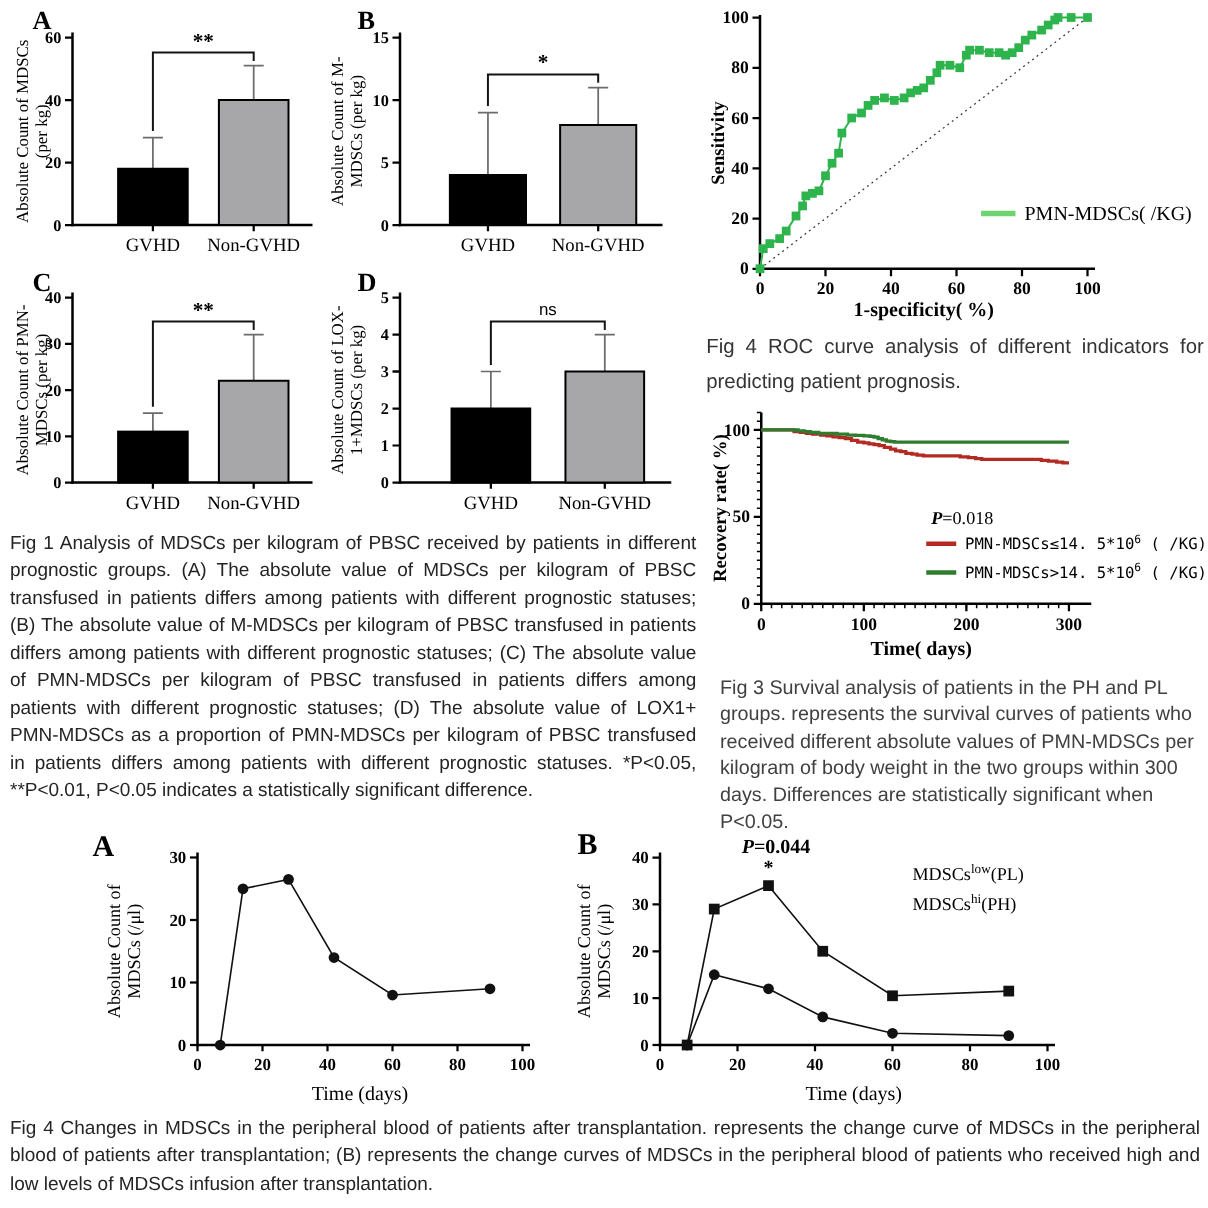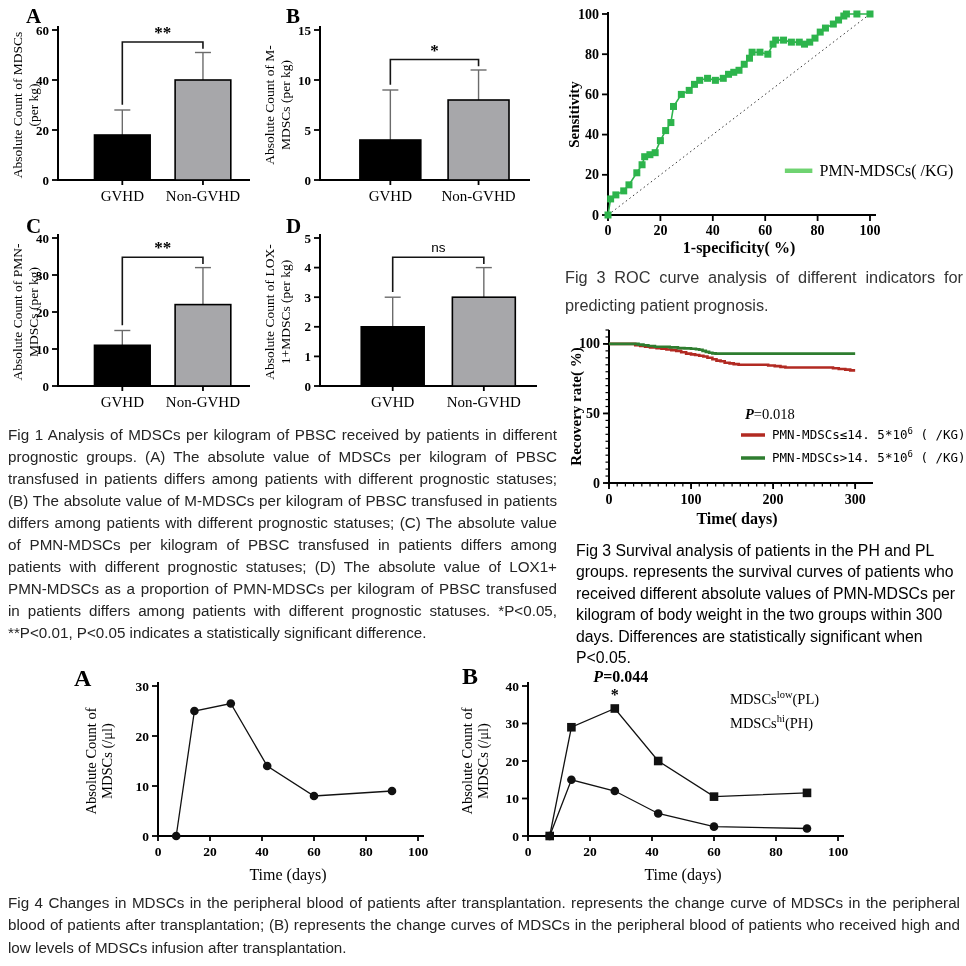--- a/index.html
+++ b/index.html
@@ -230,21 +230,21 @@
         <rect x="273.06" y="14.530000000000001" width="7" height="7" fill="#2db44c"></rect>
         <rect x="278.3" y="10.509999999999991" width="7" height="7" fill="#2db44c"></rect>
         <rect x="280.92" y="8.5" width="7" height="7" fill="#2db44c"></rect>
         <rect x="291.4" y="8.5" width="7" height="7" fill="#2db44c"></rect>
         <rect x="304.5" y="8.5" width="7" height="7" fill="#2db44c"></rect>
         <line x1="222.85000000000002" y1="168.78" x2="250.36" y2="168.78" stroke="#6fd371" stroke-width="4.5"></line>
         <text x="257.6" y="173.78" font-family="&quot;Liberation Serif&quot;,&quot;DejaVu Serif&quot;,serif" fill="#000" font-size="16">PMN-MDSCs( /KG)</text>
       </svg>
   </div>
 
-  <div class="cap just abs" style="left:565px;top:264px;width:398px;font-size:16.3px;line-height:1.7;color:#343434">Fig 3 ROC curve analysis of different indicators for predicting patient prognosis.</div>
+  <div class="cap just abs" style="left:565px;top:264px;width:398px;font-size:16.3px;line-height:1.7;color:#343434">Fig 4 ROC curve analysis of different indicators for predicting patient prognosis.</div>
 
   <div class="chart abs" style="left:563px;top:322px;width:402px;height:216px">
     <svg width="402" height="216">
         <line x1="46" y1="162" x2="46" y2="8" stroke="#000" stroke-width="2"></line>
         <line x1="45" y1="161" x2="310" y2="161" stroke="#000" stroke-width="2"></line>
         <line x1="46" y1="161" x2="46" y2="164.5" stroke="#000" stroke-width="1.2"></line>
         <line x1="54.205128205128204" y1="161" x2="54.205128205128204" y2="164.5" stroke="#000" stroke-width="1.2"></line>
         <line x1="62.41025641025641" y1="161" x2="62.41025641025641" y2="164.5" stroke="#000" stroke-width="1.2"></line>
         <line x1="70.61538461538461" y1="161" x2="70.61538461538461" y2="164.5" stroke="#000" stroke-width="1.2"></line>
         <line x1="78.82051282051282" y1="161" x2="78.82051282051282" y2="164.5" stroke="#000" stroke-width="1.2"></line>
@@ -318,21 +318,21 @@
         <path d="M 46 21.909090909090907 L 68.97435897435898 21.909090909090907 L 68.97435897435898 21.909090909090907 L 72.25641025641025 21.909090909090907 L 72.25641025641025 23.299999999999983 L 77.17948717948718 23.299999999999983 L 77.17948717948718 23.99545454545455 L 82.1025641025641 23.99545454545455 L 82.1025641025641 24.690909090909088 L 87.02564102564102 24.690909090909088 L 87.02564102564102 25.386363636363626 L 93.58974358974359 25.386363636363626 L 93.58974358974359 26.081818181818193 L 98.51282051282051 26.081818181818193 L 98.51282051282051 26.77727272727273 L 103.43589743589743 26.77727272727273 L 103.43589743589743 27.47272727272727 L 108.35897435897436 27.47272727272727 L 108.35897435897436 28.168181818181807 L 113.28205128205128 28.168181818181807 L 113.28205128205128 28.863636363636374 L 118.2051282051282 28.863636363636374 L 118.2051282051282 30.25454545454545 L 123.12820512820512 30.25454545454545 L 123.12820512820512 31.645454545454555 L 128.05128205128204 31.645454545454555 L 128.05128205128204 32.34090909090909 L 132.15384615384616 32.34090909090909 L 132.15384615384616 33.036363636363646 L 136.25641025641028 33.036363636363646 L 136.25641025641028 33.731818181818184 L 140.35897435897436 33.731818181818184 L 140.35897435897436 34.42727272727272 L 144.46153846153845 34.42727272727272 L 144.46153846153845 35.81818181818181 L 149.3846153846154 35.81818181818181 L 149.3846153846154 37.209090909090904 L 153.4871794871795 37.209090909090904 L 153.4871794871795 38.599999999999994 L 157.5897435897436 38.599999999999994 L 157.5897435897436 39.29545454545455 L 161.69230769230768 39.29545454545455 L 161.69230769230768 40.68636363636364 L 166.6153846153846 40.68636363636364 L 166.6153846153846 41.381818181818176 L 170.71794871794873 41.381818181818176 L 170.71794871794873 42.07727272727273 L 175.64102564102564 42.07727272727273 L 175.64102564102564 42.77272727272728 L 198.6153846153846 42.77272727272728 L 198.6153846153846 42.77272727272728 L 205.17948717948718 42.77272727272728 L 205.17948717948718 43.46818181818182 L 211.74358974358975 43.46818181818182 L 211.74358974358975 44.16363636363636 L 217.48717948717947 44.16363636363636 L 217.48717948717947 44.859090909090924 L 222.4102564102564 44.859090909090924 L 222.4102564102564 45.55454545454546 L 265.0769230769231 45.55454545454546 L 265.0769230769231 45.55454545454546 L 270 45.55454545454546 L 270 46.25 L 275.7435897435897 46.25 L 275.7435897435897 46.94545454545454 L 282.3076923076923 46.94545454545454 L 282.3076923076923 47.640909090909076 L 287.2307692307692 47.640909090909076 L 287.2307692307692 48.33636363636364 L 292.1538461538462 48.33636363636364 L 292.1538461538462 48.33636363636364" fill="none" stroke="#b22a22" stroke-width="2.6"></path>
         <path d="M 46 21.909090909090907 L 70.61538461538461 21.909090909090907 L 70.61538461538461 21.909090909090907 L 75.53846153846155 21.909090909090907 L 75.53846153846155 22.604545454545445 L 80.46153846153845 22.604545454545445 L 80.46153846153845 23.299999999999983 L 85.38461538461539 23.299999999999983 L 85.38461538461539 23.99545454545455 L 91.94871794871796 23.99545454545455 L 91.94871794871796 24.690909090909088 L 100.15384615384616 24.690909090909088 L 100.15384615384616 24.690909090909088 L 106.71794871794872 24.690909090909088 L 106.71794871794872 25.386363636363626 L 114.92307692307692 25.386363636363626 L 114.92307692307692 26.081818181818193 L 121.48717948717949 26.081818181818193 L 121.48717948717949 26.359999999999985 L 128.05128205128204 26.359999999999985 L 128.05128205128204 26.77727272727273 L 132.97435897435898 26.77727272727273 L 132.97435897435898 27.194545454545448 L 136.25641025641028 27.194545454545448 L 136.25641025641028 27.75090909090909 L 139.53846153846155 27.75090909090909 L 139.53846153846155 28.863636363636374 L 142.82051282051282 28.863636363636374 L 142.82051282051282 29.837272727272733 L 146.1025641025641 29.837272727272733 L 146.1025641025641 30.810909090909092 L 149.3846153846154 30.810909090909092 L 149.3846153846154 31.367272727272734 L 152.66666666666669 31.367272727272734 L 152.66666666666669 31.645454545454555 L 292.1538461538462 31.645454545454555 L 292.1538461538462 31.645454545454555" fill="none" stroke="#2e7d2f" stroke-width="2.6"></path>
         <text x="182" y="97" font-family="&quot;Liberation Serif&quot;,&quot;DejaVu Serif&quot;,serif" fill="#000" font-size="14.5"><tspan font-style="italic" font-weight="bold">P</tspan><tspan>=0.018</tspan></text>
         <line x1="178" y1="113" x2="202" y2="113" stroke="#b22a22" stroke-width="3.5"></line>
         <text x="209" y="117" font-family="&quot;DejaVu Sans Mono&quot;,&quot;Liberation Mono&quot;,monospace" fill="#000" font-size="12.5"><tspan>PMN-MDSCs≤14. 5*10</tspan><tspan dy="-5" font-size="9">6</tspan><tspan dy="5"> ( /KG)</tspan></text>
         <line x1="178" y1="136" x2="202" y2="136" stroke="#2e7d2f" stroke-width="3.5"></line>
         <text x="209" y="140" font-family="&quot;DejaVu Sans Mono&quot;,&quot;Liberation Mono&quot;,monospace" fill="#000" font-size="12.5"><tspan>PMN-MDSCs&gt;14. 5*10</tspan><tspan dy="-5" font-size="9">6</tspan><tspan dy="5"> ( /KG)</tspan></text>
       </svg>
   </div>
 
-  <div class="cap abs" style="left:576px;top:540px;width:390px;font-size:15.8px;line-height:1.36;color:#000000">Fig 3 Survival analysis of patients in the PH and PL groups. represents the survival curves of patients who received different absolute values of PMN-MDSCs per kilogram of body weight in the two groups within 300 days. Differences are statistically significant when P&lt;0.05.</div>
+  <div class="cap abs" style="left:576px;top:540px;width:390px;font-size:15.8px;line-height:1.36;color:#404040">Fig 3 Survival analysis of patients in the PH and PL groups. represents the survival curves of patients who received different absolute values of PMN-MDSCs per kilogram of body weight in the two groups within 300 days. Differences are statistically significant when P&lt;0.05.</div>
 
   <div class="chart abs" style="left:60px;top:664px;width:400px;height:224px">
     <div class="plabel" style="left:14px;top:2px;font-size:24px">A</div>
     <svg width="400" height="224">
         <line x1="98" y1="173" x2="98" y2="18" stroke="#000" stroke-width="2"></line>
         <line x1="97" y1="172" x2="364" y2="172" stroke="#000" stroke-width="2"></line>
         <line x1="98" y1="172" x2="98" y2="177" stroke="#000" stroke-width="1.8"></line>
         <text x="98" y="192" font-family="&quot;Liberation Serif&quot;,&quot;DejaVu Serif&quot;,serif" fill="#000" text-anchor="middle" font-size="13.5" font-weight="bold">0</text>
         <line x1="150" y1="172" x2="150" y2="177" stroke="#000" stroke-width="1.8"></line>
         <text x="150" y="192" font-family="&quot;Liberation Serif&quot;,&quot;DejaVu Serif&quot;,serif" fill="#000" text-anchor="middle" font-size="13.5" font-weight="bold">20</text>

